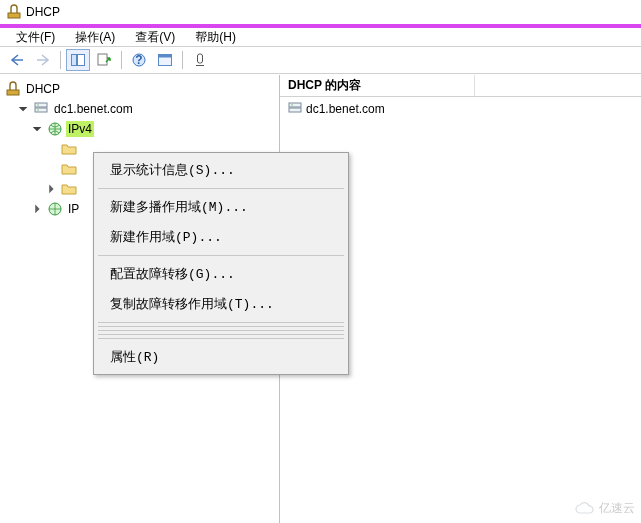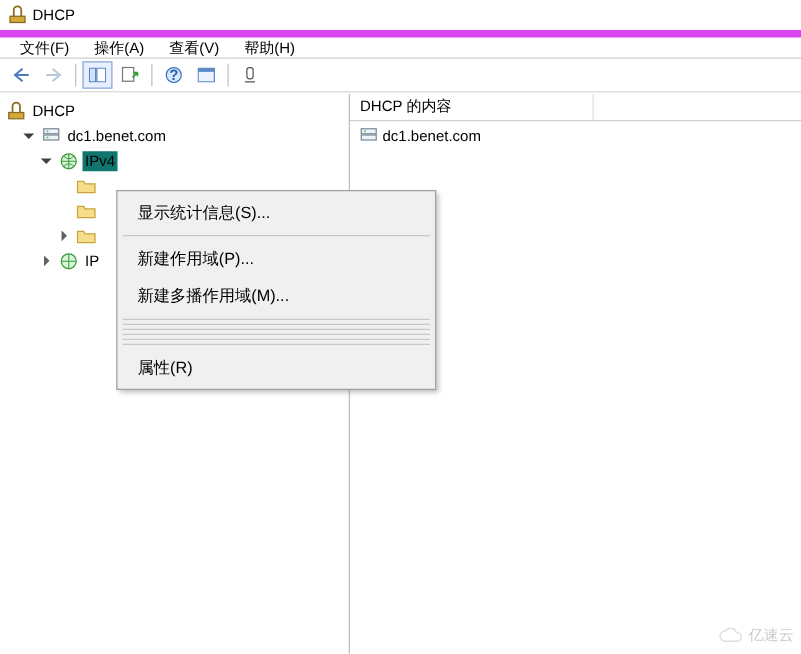--- a/index.html
+++ b/index.html
@@ -4,58 +4,58 @@
 <style>
   * { box-sizing: border-box; margin: 0; padding: 0; font-family: "Microsoft YaHei", "Segoe UI", Tahoma, sans-serif; font-size: 12px; }
   body { width: 641px; height: 523px; background: #fff; overflow: hidden; position: relative; color: #000; }
 
   
   .titlebar { display: flex; align-items: center; padding: 4px 6px; height: 24px; }
   .app-icon { width: 16px; height: 16px; margin-right: 4px; display: inline-block; }
   .title-text { font-size: 12px; }
 
   
-  .menubar { display: flex; padding: 2px 6px; height: 22px; align-items: center; border-top: 6px solid #d946ef; }
+  .menubar { display: flex; padding: 2px 6px; height: 22px; align-items: center; border-top: 4px solid #d946ef; }
   .menuitem { padding: 2px 10px; cursor: default; }
 
   
   .toolbar { display: flex; align-items: center; padding: 2px 4px; height: 28px; border-top: 1px solid #d0d0d0; border-bottom: 1px solid #d0d0d0; background: #fff; }
   .tbtn { width: 24px; height: 22px; display: flex; align-items: center; justify-content: center; margin: 0 1px; border: 1px solid transparent; }
   .tbtn.boxed { border: 1px solid #8aa9d6; background: #e8f0ff; }
   .tsep { width: 1px; height: 18px; background: #c0c0c0; margin: 0 4px; }
 
   
   .main { display: flex; height: calc(523px - 24px - 22px - 28px); border-top: 1px solid #fff; }
   .left { width: 280px; border-right: 1px solid #c0c0c0; padding: 4px 2px; overflow: hidden; }
   .right { flex: 1; }
 
   
   .tree-row { display: flex; align-items: center; height: 20px; white-space: nowrap; }
   .tw { width: 14px; height: 14px; display: inline-flex; align-items: center; justify-content: center; cursor: default; }
   .chev { font-size: 12px; color: #606060; line-height: 1; }
   .chev.open { color: #404040; }
   .node-icon { width: 16px; height: 16px; margin: 0 3px; display: inline-block; }
   .node-label { padding: 1px 2px; }
-  .node-label.sel { background: #0f766e; }
+  .node-label.sel { background: #bef264; }
   .ind1 { padding-left: 0px; }
   .ind2 { padding-left: 14px; }
   .ind3 { padding-left: 28px; }
   .ind4 { padding-left: 42px; }
 
   
   .list-header { display: flex; border-bottom: 1px solid #d0d0d0; height: 22px; align-items: center; }
-  .col { padding: 2px 8px; border-right: 1px solid #e0e0e0; height: 100%; display: flex; align-items: center; }
+  .col { padding: 2px 8px; border-right: 1px solid #e0e0e0; height: 100%; display: flex; align-items: center; font-weight: bold; }
   .col.c1 { width: 195px; }
   .col.c2 { flex: 1; }
   .list-body { padding: 2px 4px; }
   .list-row { display: flex; align-items: center; height: 20px; }
 
   
   .ctx { position: absolute; left: 93px; top: 152px; width: 256px; background: #f0f0f0; border: 1px solid #a0a0a0; box-shadow: 2px 2px 4px rgba(0,0,0,0.25); padding: 2px; }
-  .ctx-item { padding: 6px 14px; font-size: 13px; cursor: default; }
+  .ctx-item { padding: 6px 14px; font-size: 13px; cursor: default; font-family: Liberation Mono, monospace; }
   .ctx-sep { height: 1px; background: #c8c8c8; margin: 3px 2px; }
 
   
   .wm { position: absolute; right: 6px; bottom: 6px; opacity: 0.35; display: flex; align-items: center; gap: 3px; font-size: 14px; color: #666; text-align: right; }
 </style>
 </head>
 <body>
 
 <div class="titlebar">
   <span class="app-icon">
@@ -220,23 +220,25 @@
         </span>
         <span>dc1.benet.com</span>
       </div>
     </div>
   </div>
 </div>
 
 <div class="ctx">
   <div class="ctx-item">显示统计信息(S)...</div>
   <div class="ctx-sep"></div>
+  <div class="ctx-item">新建多播作用域(M)...</div>
   <div class="ctx-item">新建作用域(P)...</div>
-  <div class="ctx-item">新建多播作用域(M)...</div>
-  <div class="ctx-sep"></div>
+  <div class="ctx-sep"></div>
+  <div class="ctx-item">配置故障转移(G)...</div>
+  <div class="ctx-item">复制故障转移作用域(T)...</div>
   <div class="ctx-sep"></div>
   <div class="ctx-sep"></div>
   <div class="ctx-sep"></div>
   <div class="ctx-sep"></div>
   <div class="ctx-sep"></div>
   <div class="ctx-item">属性(R)</div>
 
 </div>
 
 <div class="wm">

